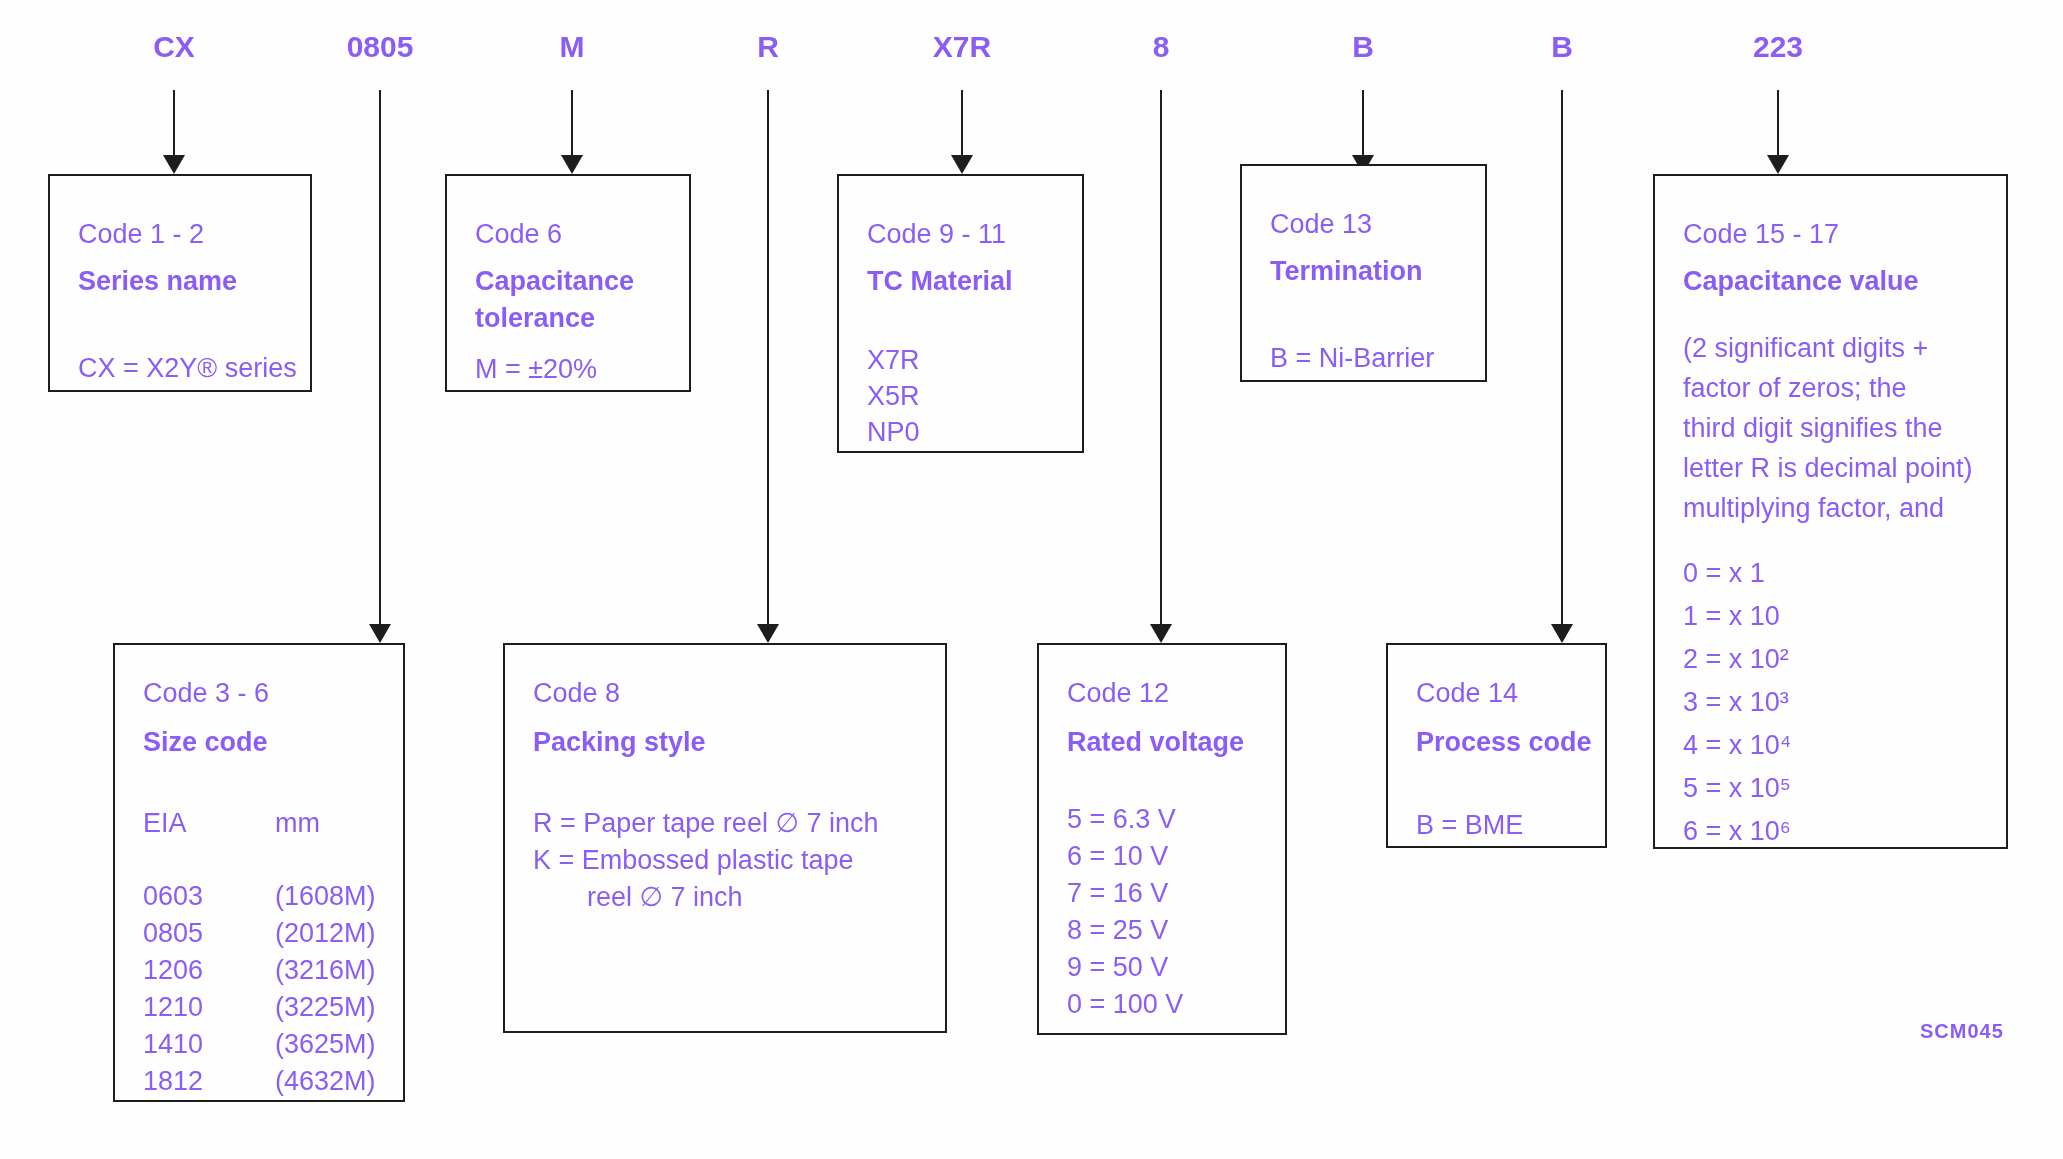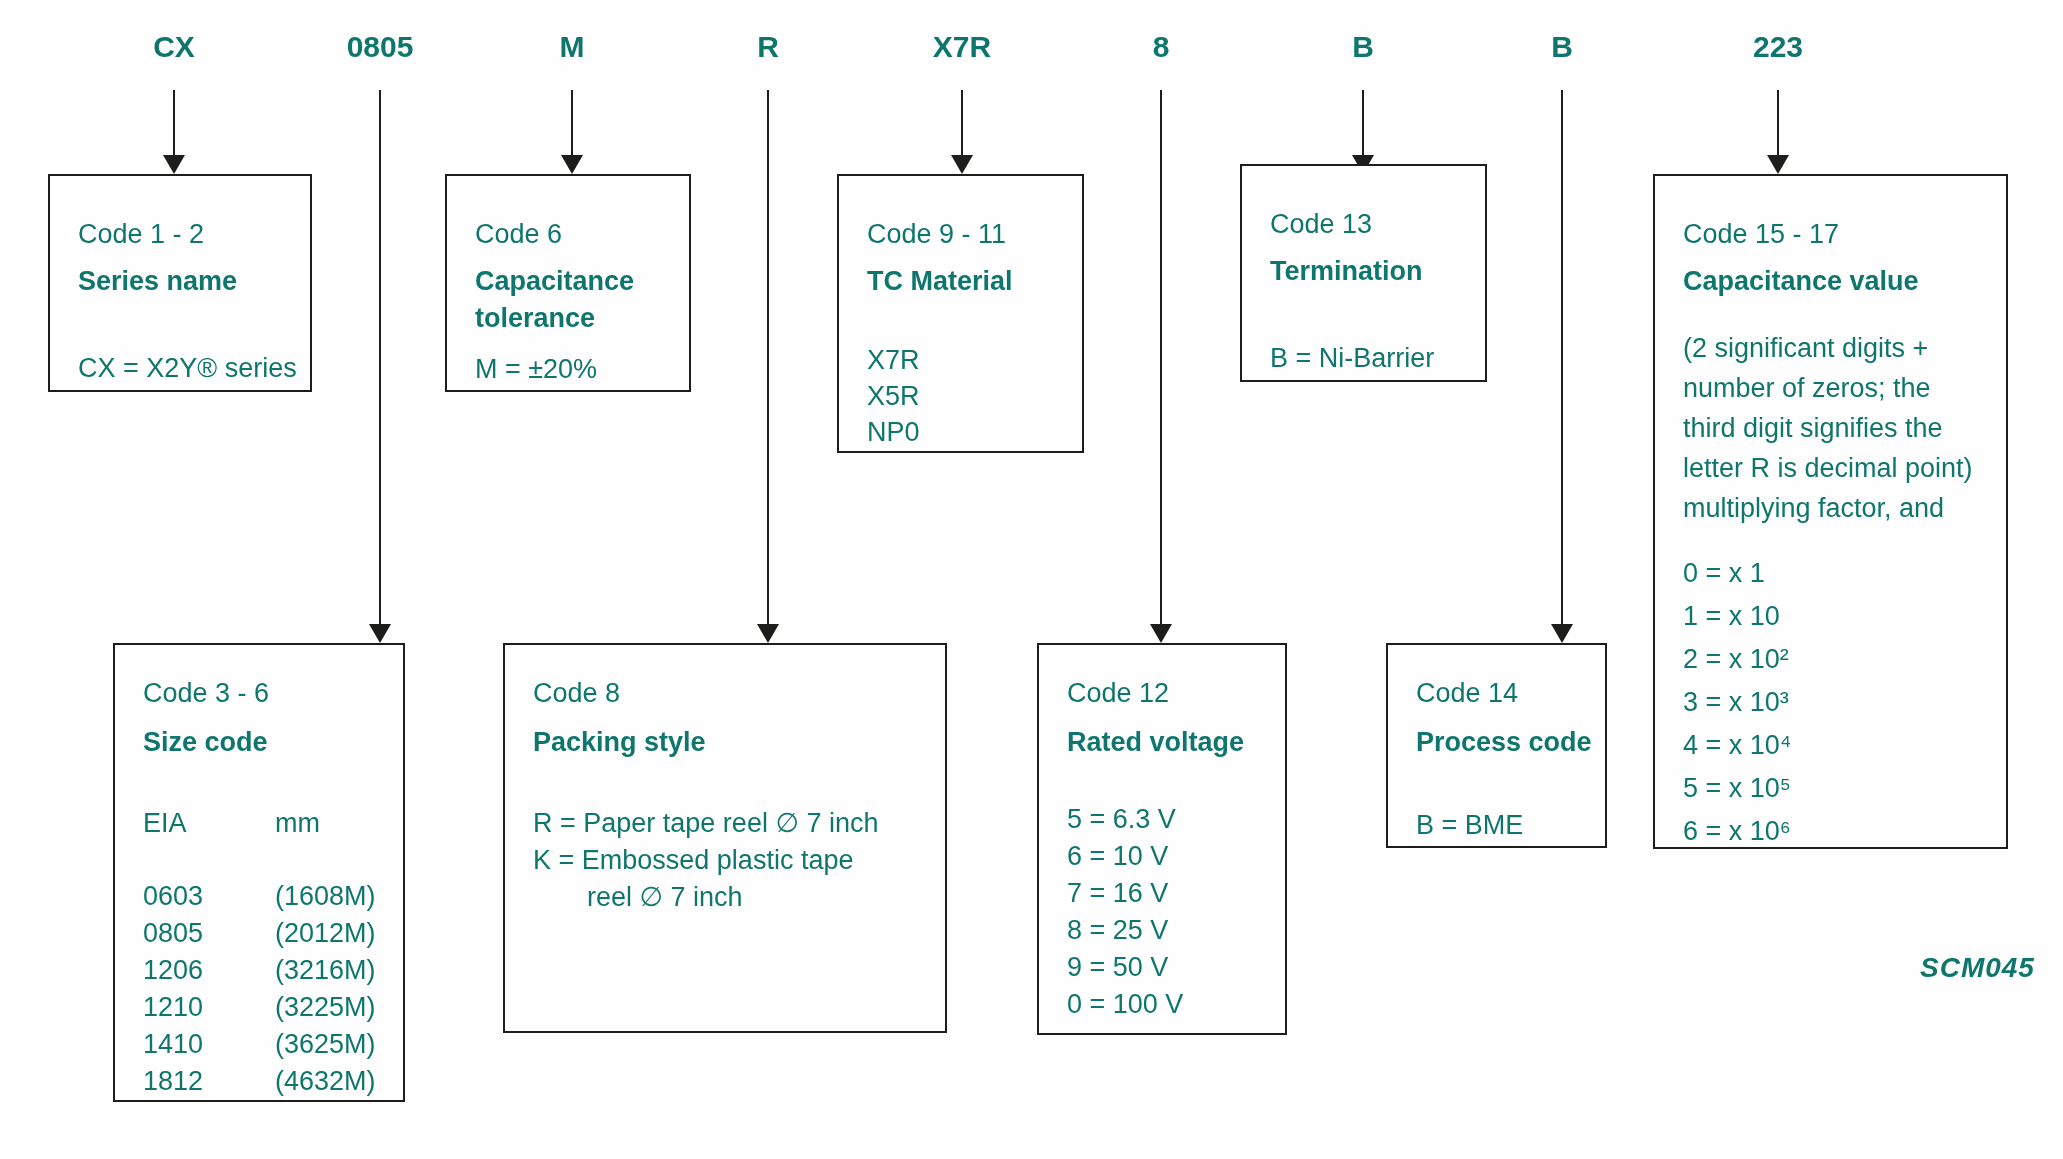--- a/index.html
+++ b/index.html
@@ -1,18 +1,18 @@
 <!DOCTYPE html>
 <html><head>
 <meta charset="utf-8">
 <style>
   html,body{margin:0;padding:0;background:#ffffff;}
   .canvas{
     position:relative;width:2063px;height:1159px;background:#fefefe;
-    font-family:"Liberation Sans","DejaVu Sans",sans-serif;color:#0f766e;overflow:hidden;
+    font-family:"Liberation Sans","DejaVu Sans",sans-serif;color:#8b5cf6;overflow:hidden;
   }
   
   .seg-label{
     position:absolute;top:30px;transform:translateX(-50%);
     font-weight:bold;font-size:30px;line-height:34px;white-space:nowrap;
   }
   
   .arrow{position:absolute;width:24px;transform:translateX(-50%);}
   .arrow .shaft{position:absolute;left:50%;top:0;transform:translateX(-50%);width:2px;background:#1d1d1b;}
   .arrow .head{
@@ -40,21 +40,21 @@
   .note{margin-top:28px;line-height:40px;}
   .mult{margin-top:24px;line-height:43px;}
   .size-head{margin-top:44px;}
   .size-rows{margin-top:36px;}
   .size-col1{display:inline-block;width:132px;}
   .pack-lines{margin-top:44px;}
   .pack-indent{padding-left:54px;}
   .volt-list{margin-top:40px;}
   .proc-val{margin-top:46px;}
   .caption{
-    position:absolute;left:1920px;top:952px;font-size:28px;font-style:italic;font-weight:600;
+    position:absolute;left:1920px;top:1020px;font-size:20px;font-weight:600;
     letter-spacing:1px;white-space:nowrap;
   }
 </style>
 </head>
 <body>
 
 <div class="canvas">
 
   <div class="seg-label" style="left:174px">CX</div>
   <div class="seg-label" style="left:380px">0805</div>
@@ -138,21 +138,21 @@
       <div class="v-gap-big">B = Ni-Barrier</div>
     </div>
   </div>
 
   <div class="box" style="left:1653px;top:174px;width:355px;height:675px">
     <div class="inner">
       <div>Code 15 - 17</div>
       <div class="b-title">Capacitance value</div>
       <div class="note">
         <div>(2 significant digits +</div>
-        <div>number of zeros; the</div>
+        <div>factor of zeros; the</div>
         <div>third digit signifies the</div>
         <div>letter R is decimal point)</div>
         <div>multiplying factor, and</div>
       </div>
       <div class="mult">
         <div>0 = x 1</div>
         <div>1 = x 10</div>
         <div>2 = x 10²</div>
         <div>3 = x 10³</div>
         <div>4 = x 10⁴</div>

